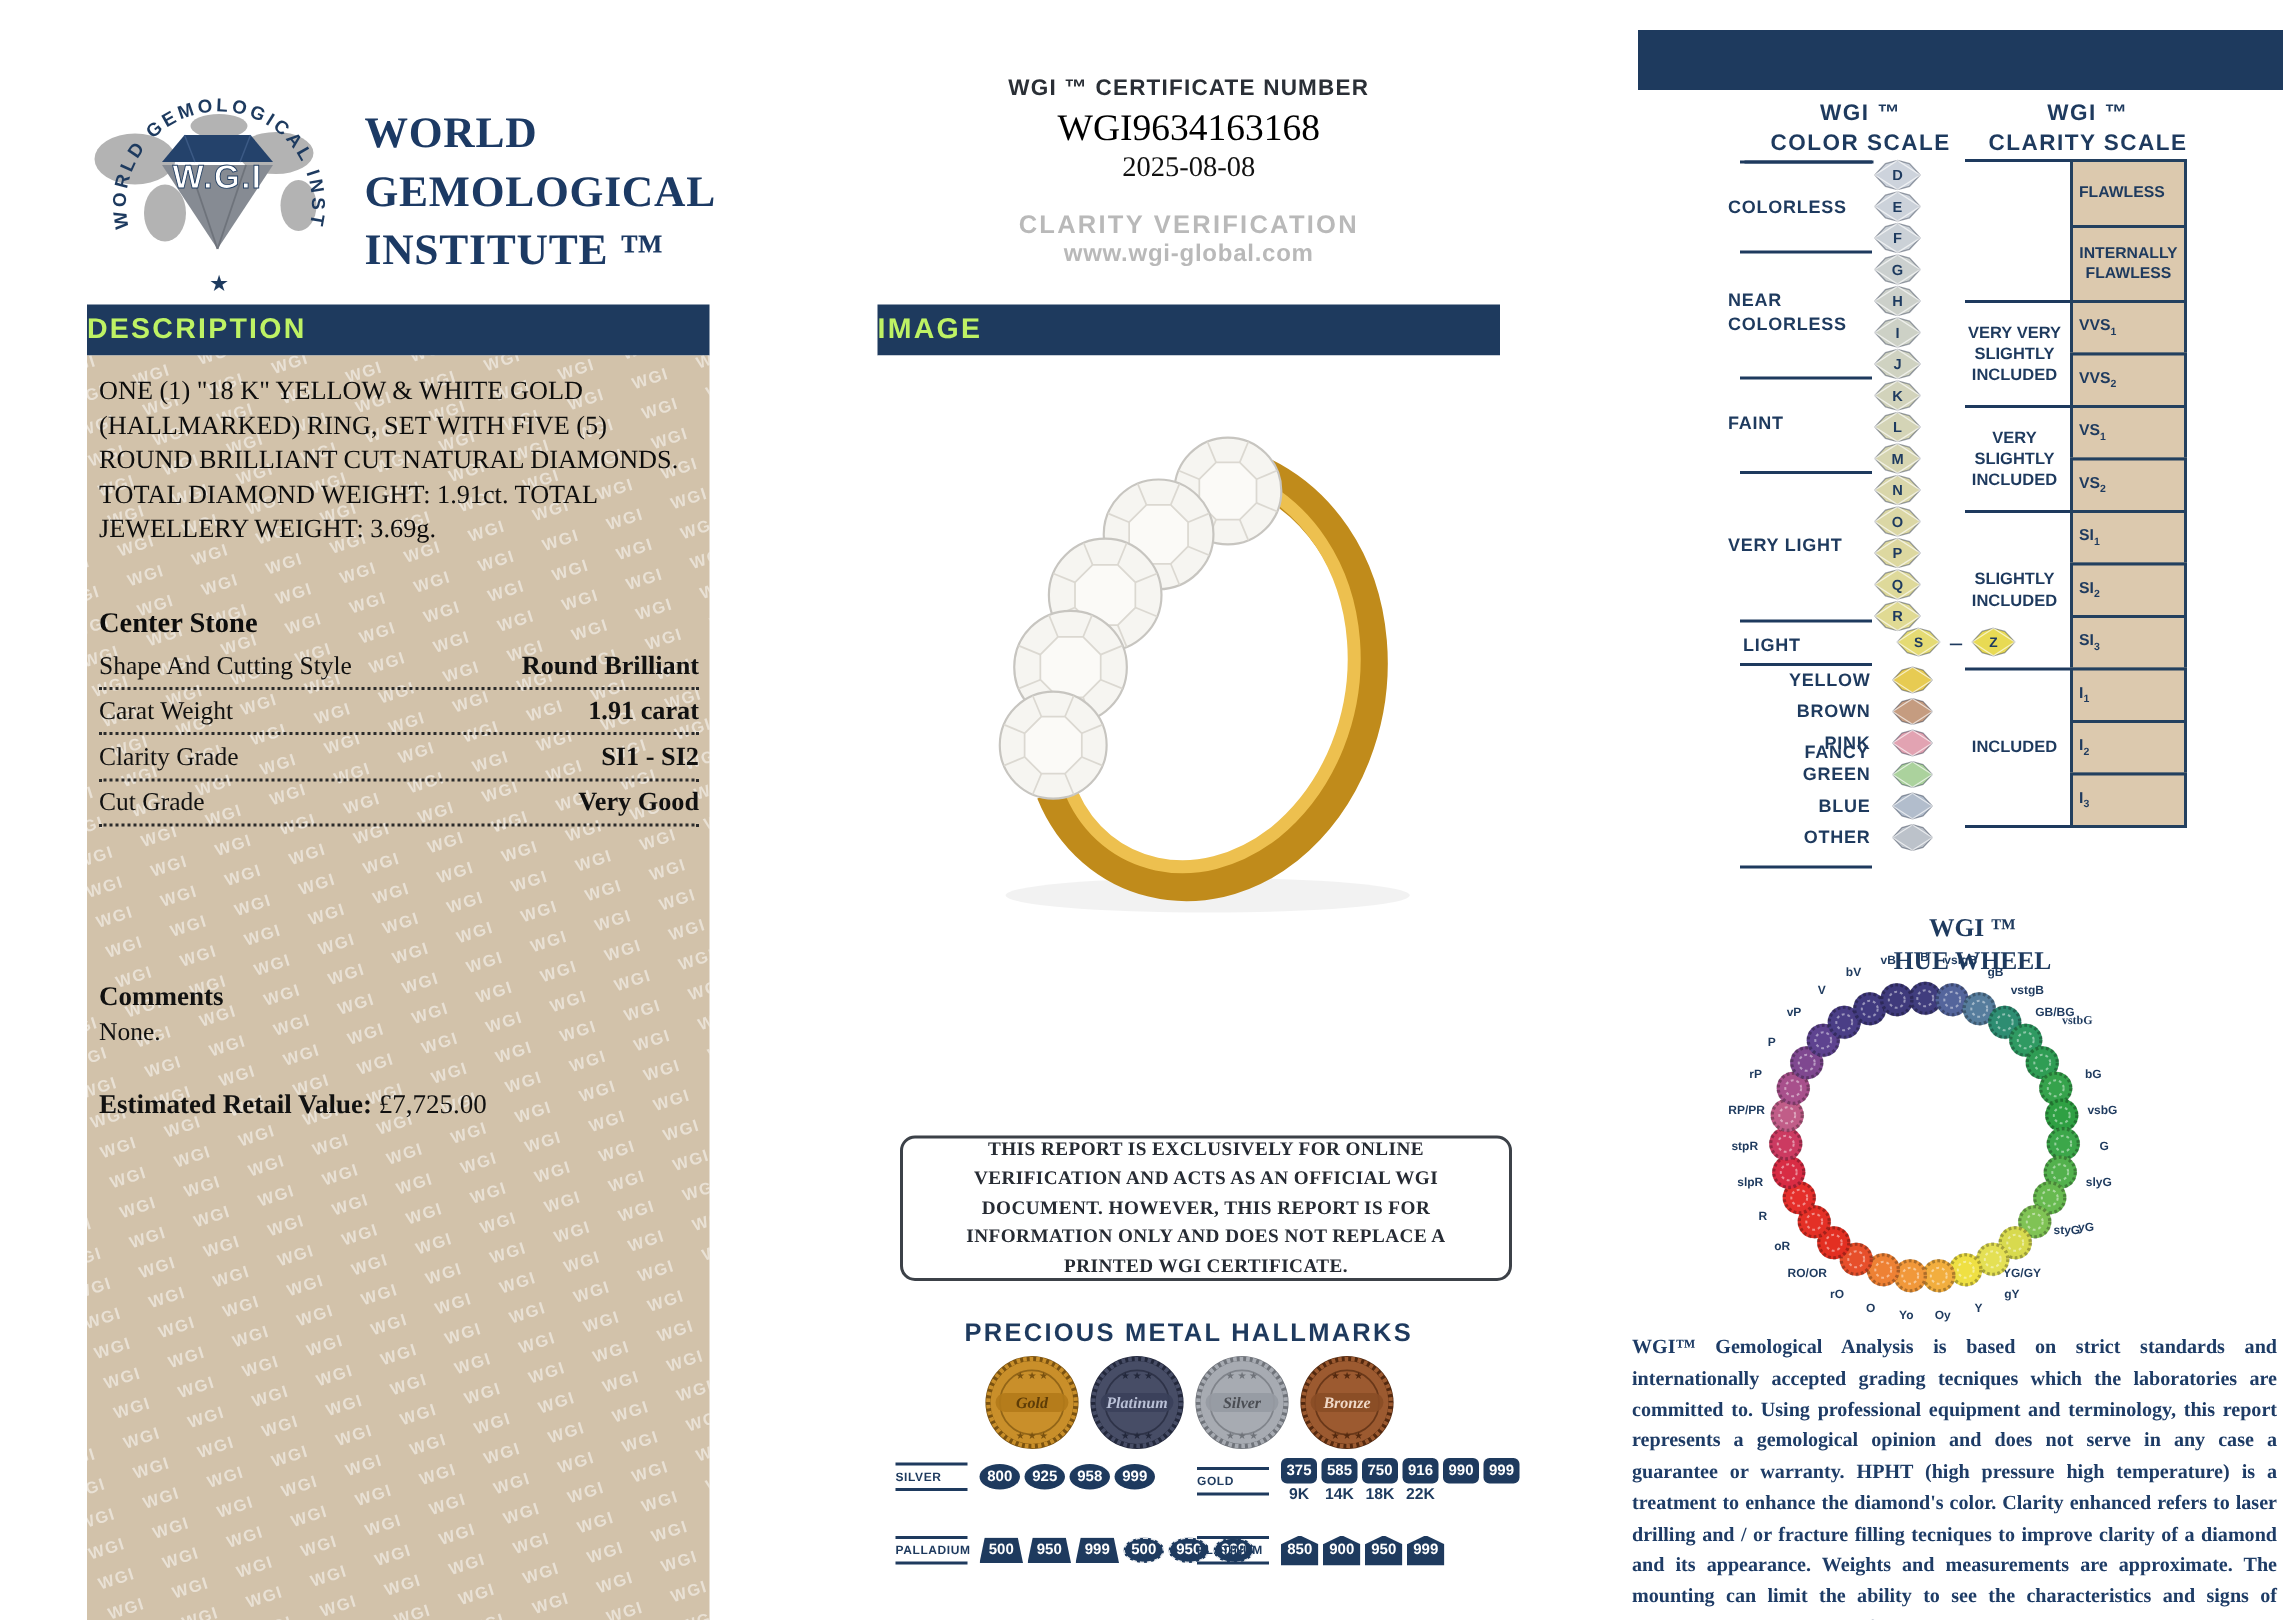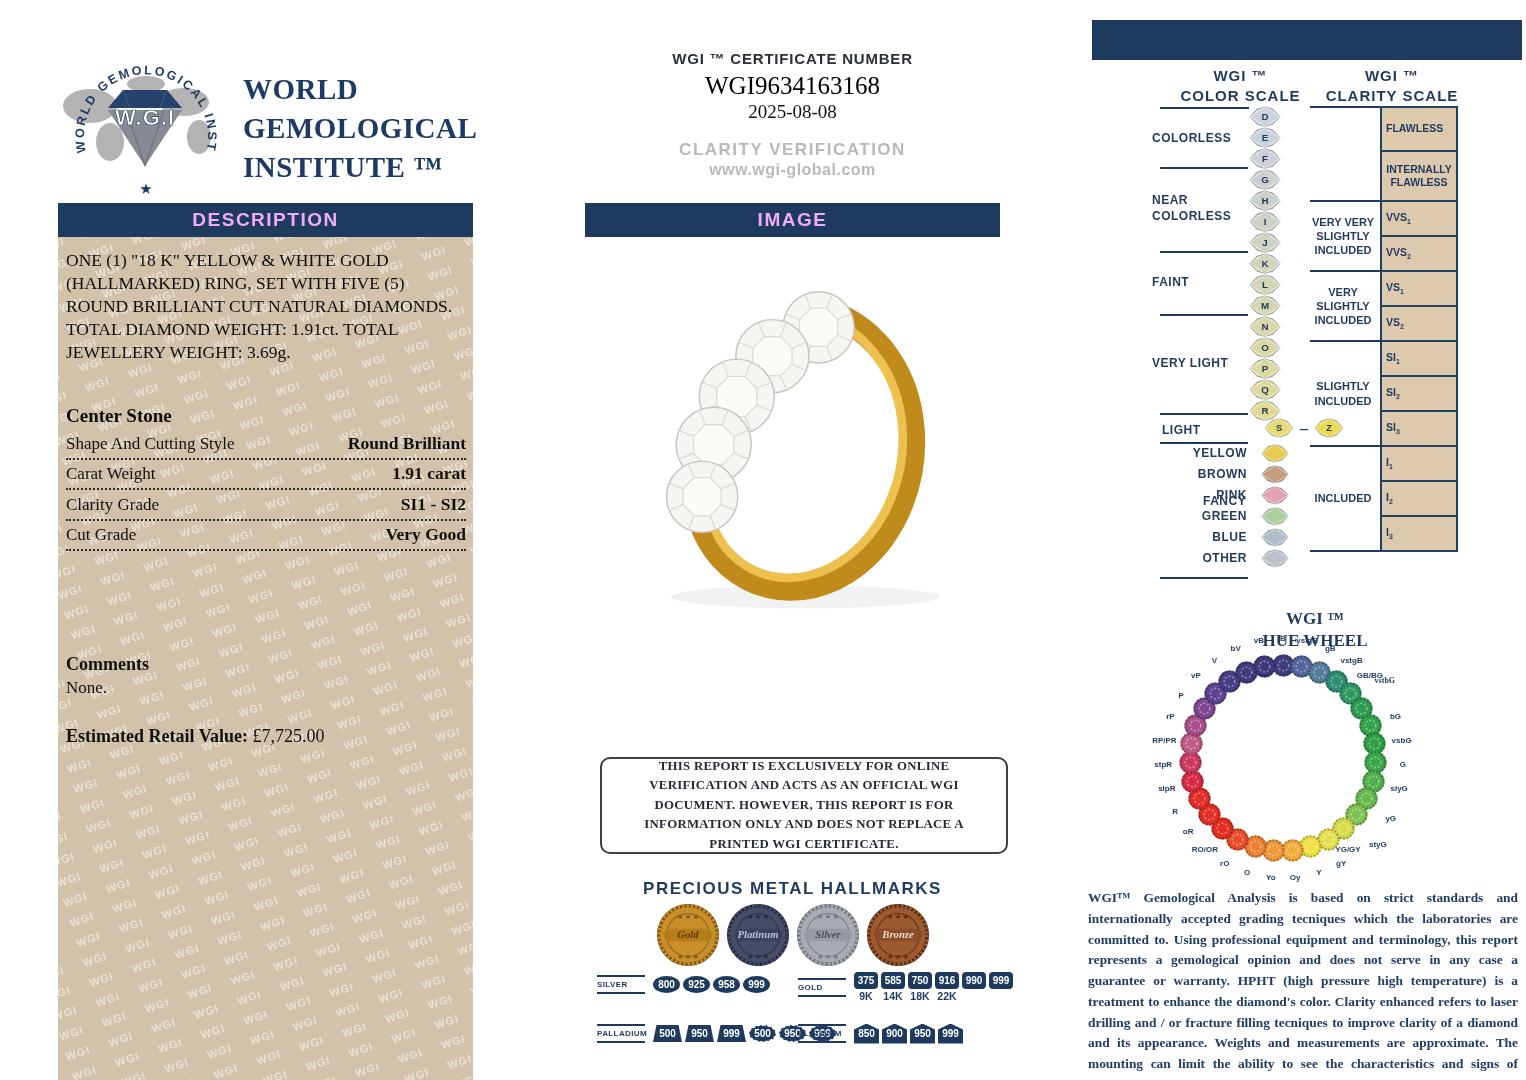--- a/index.html
+++ b/index.html
@@ -1,22 +1,22 @@
 <!DOCTYPE html>
 <html><head>
 <meta charset="utf-8">
 <style>
   *{margin:0;padding:0;box-sizing:border-box}
   html,body{background:#fff}
   #canvas{position:relative;width:1526px;height:1080px;background:#fff;overflow:hidden;
           font-family:"Liberation Serif",serif;color:#111}
   .abs{position:absolute}
-  .bar{position:absolute;height:34px;background:#1e3a5e;color:#f0abfc;
+  .bar{position:absolute;height:34px;background:#1e3a5e;color:#bef264;
        font-family:"Liberation Sans",sans-serif;font-weight:bold;font-size:19px;
-       letter-spacing:1.5px;text-align:center;line-height:34px}
+       letter-spacing:1.5px;text-align:left;line-height:34px}
   
   #org-name{position:absolute;left:243px;top:70px;width:250px;font-weight:bold;
             font-size:29px;line-height:39px;color:#1c3a64;letter-spacing:.5px}
   #beige-panel{position:absolute;left:58px;top:237px;width:415px;height:843px;
                background:#d2c2aa;overflow:hidden}
   #wm{position:absolute;left:-160px;top:-180px;width:940px;height:1400px;
       transform:rotate(-18deg);font-family:"Liberation Sans",sans-serif;font-weight:bold;
       font-size:11px;line-height:21px;letter-spacing:1px;word-spacing:16px;
       color:rgba(255,255,255,.5)}
   #desc-text{position:absolute;left:8px;top:12px;width:402px;font-size:17.5px;line-height:1.32;color:#0d0d0d}
@@ -694,21 +694,21 @@
         <circle cx="13" cy="13" r="11.5" fill="#68ba50"></circle>
        <circle cx="13" cy="13" r="10.5" fill="none" stroke="rgba(0,0,0,0.28)" stroke-width="2.4" stroke-dasharray="2 1.7"></circle>
        <circle cx="13" cy="13" r="5.5" fill="none" stroke="rgba(255,255,255,0.45)" stroke-width="1.4" stroke-dasharray="2 2"></circle>
       </svg>
       <div class="hue-label" style="left: 225.737px; top: 166px;">yG</div>
       <svg viewBox="0 0 26 26" width="25" height="25" class="hue-dot" style="left: 179.042px; top: 150.426px;">
         <circle cx="13" cy="13" r="11.5" fill="#80c355"></circle>
        <circle cx="13" cy="13" r="10.5" fill="none" stroke="rgba(0,0,0,0.28)" stroke-width="2.4" stroke-dasharray="2 1.7"></circle>
        <circle cx="13" cy="13" r="5.5" fill="none" stroke="rgba(255,255,255,0.45)" stroke-width="1.4" stroke-dasharray="2 2"></circle>
       </svg>
-      <div class="hue-label" style="left: 212.893px; top: 192px;">styG</div>
+      <div class="hue-label" style="left: 212.893px; top: 168px;">styG</div>
       <svg viewBox="0 0 26 26" width="25" height="25" class="hue-dot" style="left: 166.078px; top: 164.065px;">
         <circle cx="13" cy="13" r="11.5" fill="#d8da4e"></circle>
        <circle cx="13" cy="13" r="10.5" fill="none" stroke="rgba(0,0,0,0.28)" stroke-width="2.4" stroke-dasharray="2 1.7"></circle>
        <circle cx="13" cy="13" r="5.5" fill="none" stroke="rgba(255,255,255,0.45)" stroke-width="1.4" stroke-dasharray="2 2"></circle>
       </svg>
       <div class="hue-label" style="left: 183px; top: 197.051px;">YG/GY</div>
       <svg viewBox="0 0 26 26" width="25" height="25" class="hue-dot" style="left: 150.633px; top: 174.814px;">
         <circle cx="13" cy="13" r="11.5" fill="#e4e054"></circle>
        <circle cx="13" cy="13" r="10.5" fill="none" stroke="rgba(0,0,0,0.28)" stroke-width="2.4" stroke-dasharray="2 1.7"></circle>
        <circle cx="13" cy="13" r="5.5" fill="none" stroke="rgba(255,255,255,0.45)" stroke-width="1.4" stroke-dasharray="2 2"></circle>

